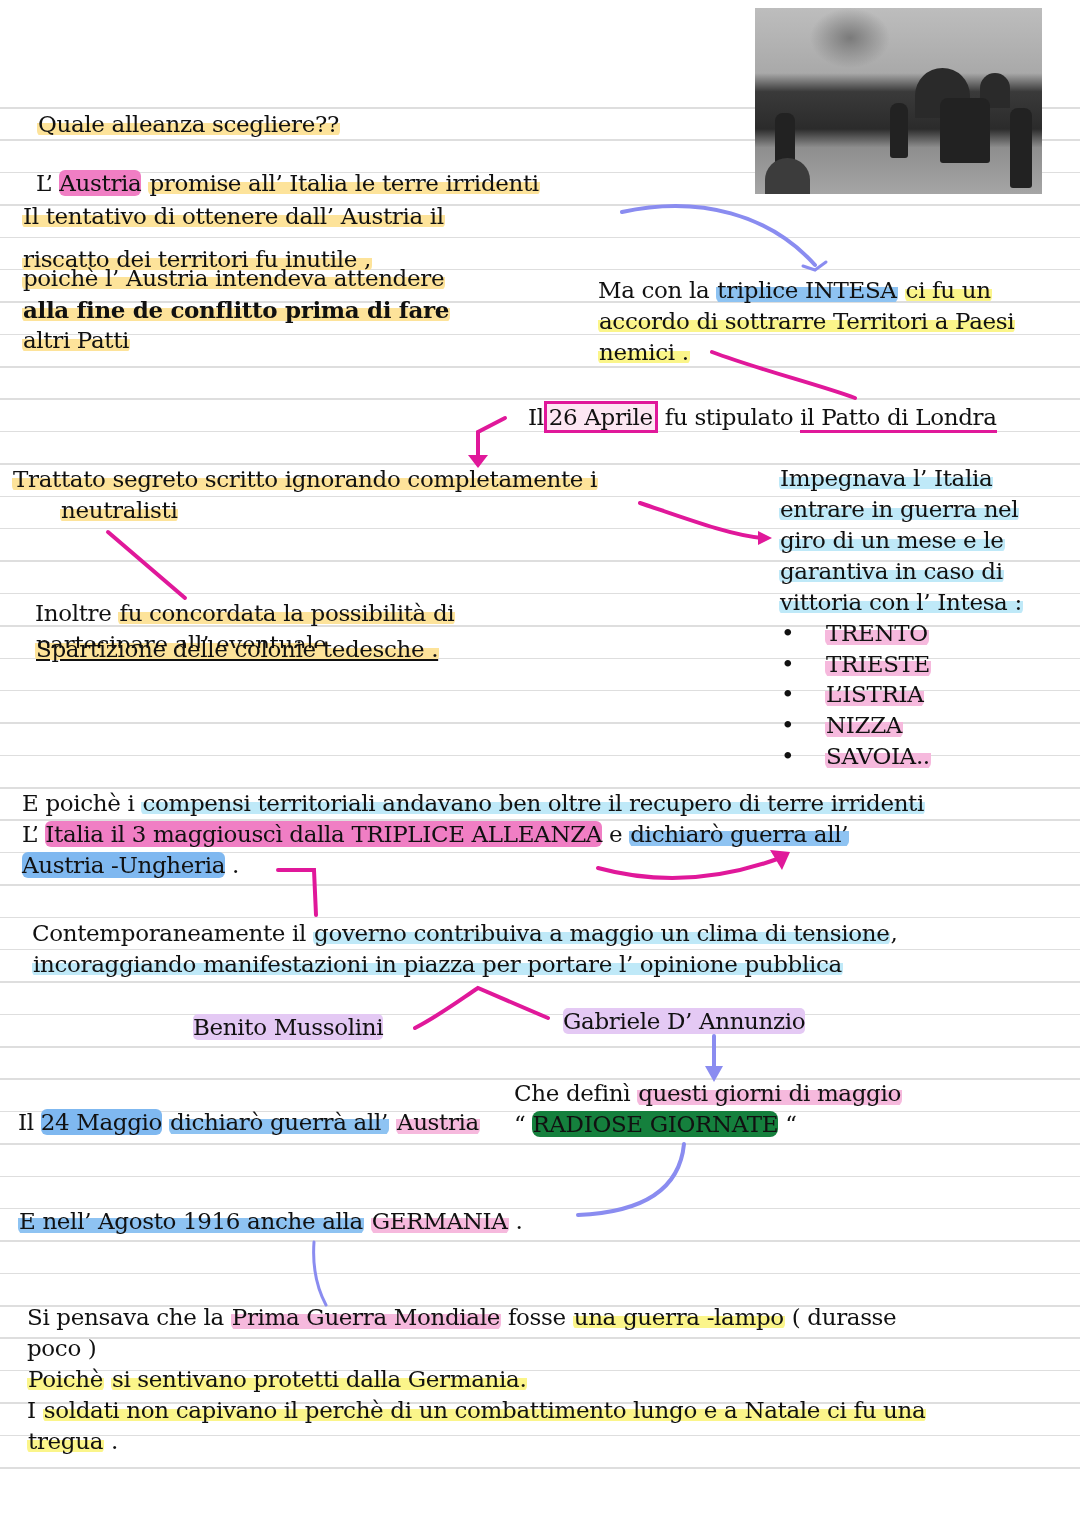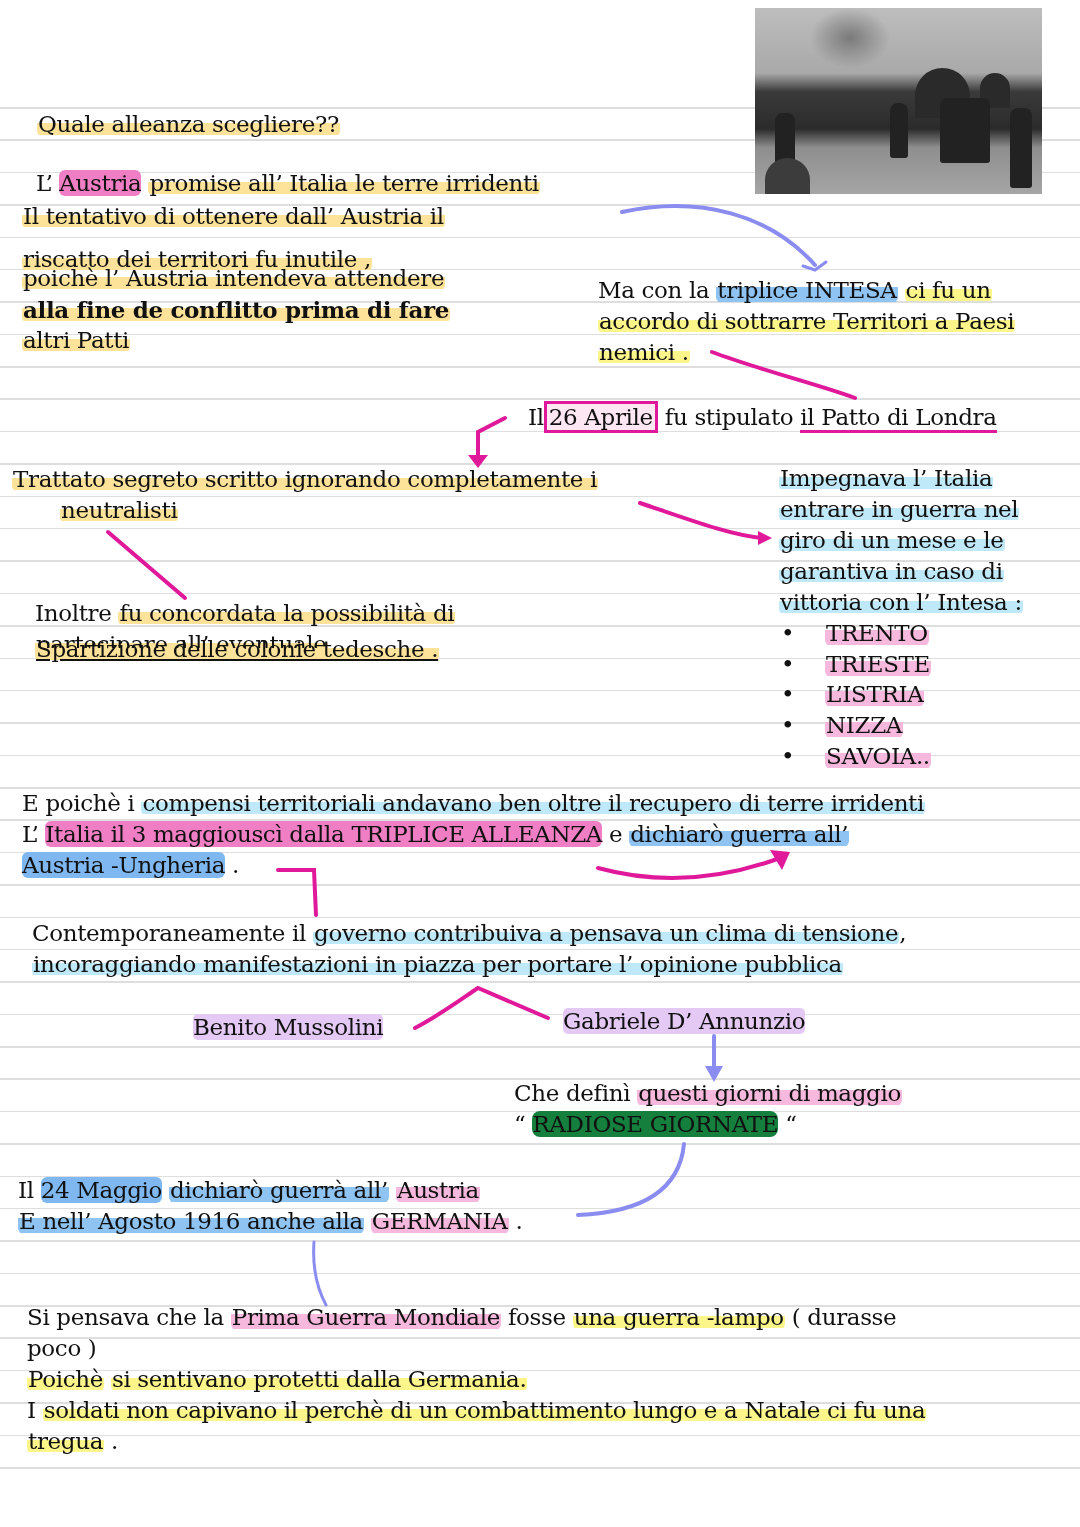--- a/index.html
+++ b/index.html
@@ -196,38 +196,38 @@
   <span>e</span>
   <span class="hl b">dichiarò guerra all’</span>
 </div>
 <div class="t" style="left:22px;top:850px;">
   <span class="bf">Austria -Ungheria</span>
   <span>.</span>
 </div>
 
 <div class="t" style="left:32px;top:918px;">
   <span>Contemporaneamente il</span>
-  <span class="hl c">governo contribuiva a pensava un clima di tensione</span><span>,</span>
+  <span class="hl c">governo contribuiva a maggio un clima di tensione</span><span>,</span>
 </div>
 <div class="t" style="left:32px;top:949px;"><span class="hl c">incoraggiando manifestazioni in piazza per portare l’ opinione pubblica</span></div>
 
 <div class="t" style="left:193px;top:1012px;"><span class="lv">Benito Mussolini</span></div>
 <div class="t" style="left:563px;top:1006px;"><span class="lv">Gabriele D’ Annunzio</span></div>
 
 <div class="t" style="left:514px;top:1078px;">
   <span>Che definì</span>
   <span class="hl pl">questi giorni di maggio</span>
 </div>
 <div class="t" style="left:514px;top:1109px;">
   <span>“</span>
   <span class="pp">RADIOSE GIORNATE</span>
   <span>“</span>
 </div>
 
-<div class="t" style="left:18px;top:1175px;">
+<div class="t" style="left:18px;top:1107px;">
   <span>Il</span>
   <span class="bf">24 Maggio</span>
   <span class="hl b">dichiarò guerrà all’</span>
   <span class="hl pl">Austria</span>
 </div>
 <div class="t" style="left:18px;top:1206px;">
   <span class="hl b">E nell’ Agosto 1916 anche alla</span>
   <span class="hl pl">GERMANIA</span>
   <span>.</span>
 </div>

